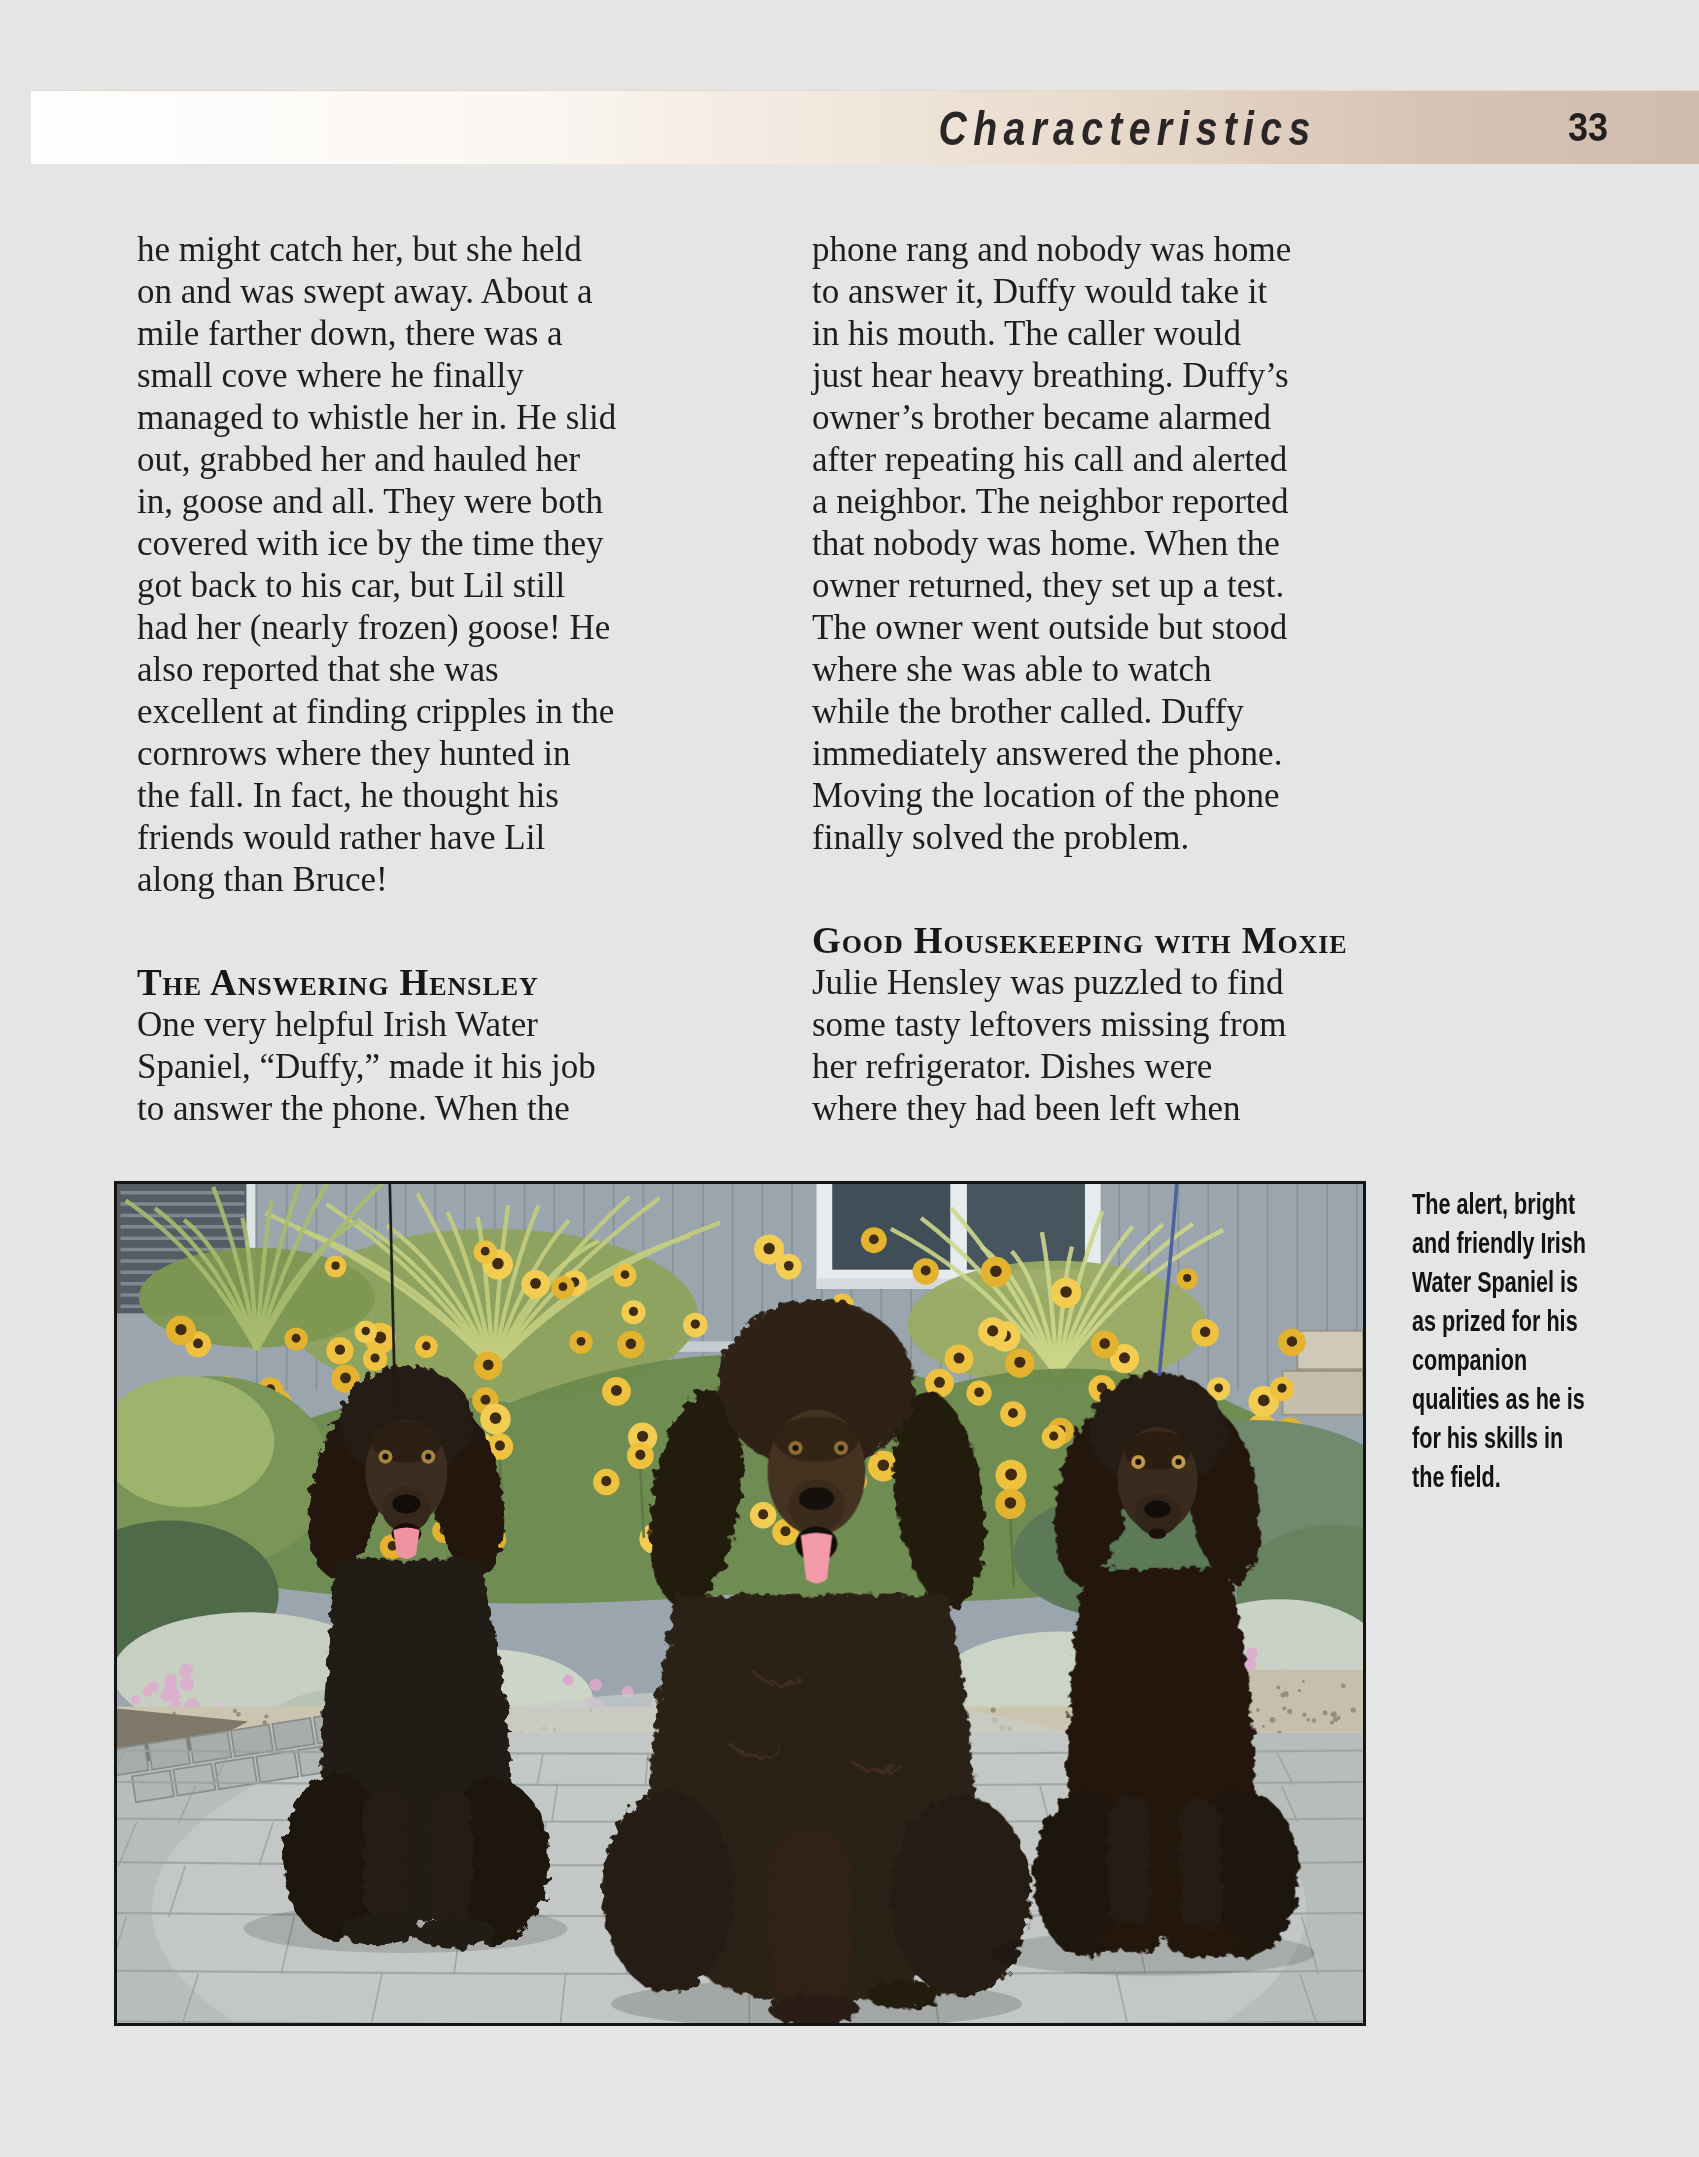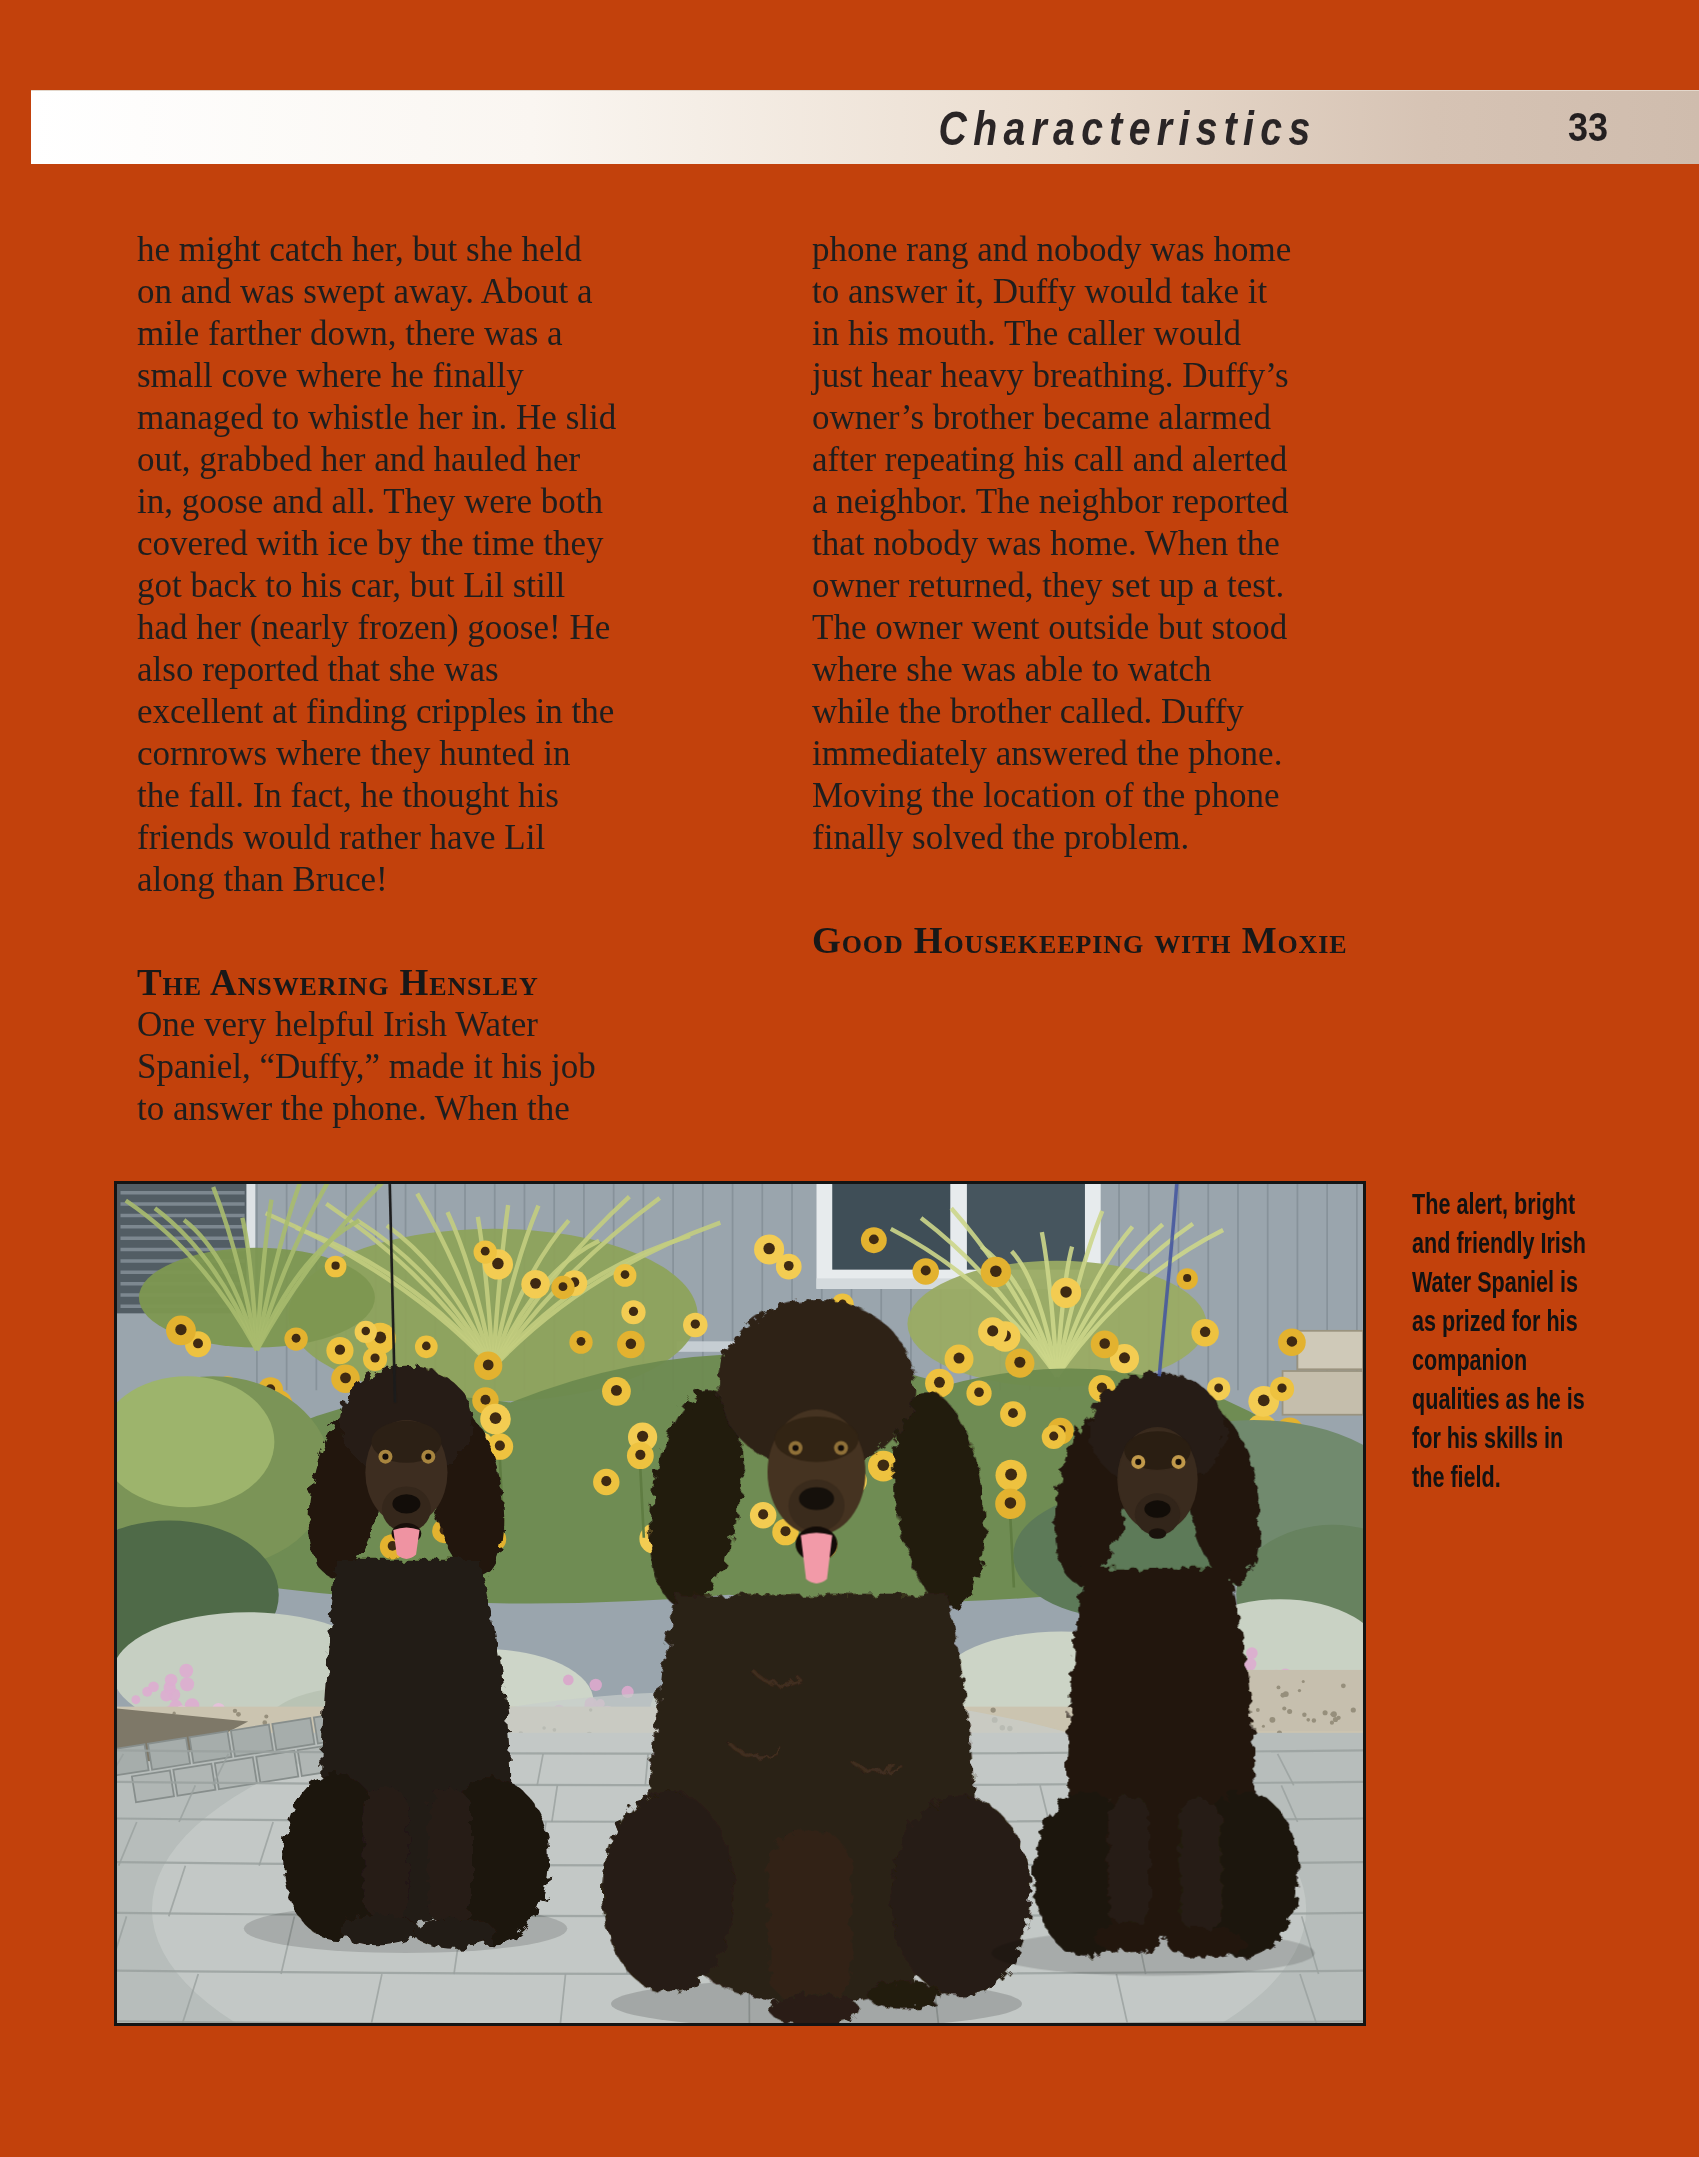--- a/index.html
+++ b/index.html
@@ -1,16 +1,16 @@
 <!DOCTYPE html>
 <html style="font-size:14px"><head>
 <meta charset="utf-8">
 <style>
   html,body{margin:0;padding:0;background:#ffffff;}
-  .page{position:relative;width:1700px;height:2157px;background:#c2410c;overflow:hidden;
+  .page{position:relative;width:1700px;height:2157px;background:#e5e5e5;overflow:hidden;
         font-family:"Liberation Serif",serif;color:#1c1c1c;}
   
   .band{position:absolute;left:31px;right:0;top:90px;height:73px;
         background:linear-gradient(90deg,#ffffff 0%,#faf6f1 30%,#eadcce 62%,#d6c3b4 84%,#cfbcad 100%);
         border-top:0.9px solid #e3d7cb;}
   .running-head{position:absolute;top:0;right:383px;height:73px;display:flex;align-items:center;
         font-family:"Liberation Sans",sans-serif;font-style:italic;font-weight:700;font-size:49px;
         letter-spacing:7.9px;color:#2a2526;transform:scaleX(.80);transform-origin:right center;}
   .page-number{position:absolute;top:0;left:1537px;height:73px;display:flex;align-items:center;
         font-family:"Liberation Sans",sans-serif;font-weight:700;font-size:40px;color:#231f20;
@@ -74,20 +74,24 @@
 a neighbor. The neighbor reported
 that nobody was home. When the
 owner returned, they set up a test.
 The owner went outside but stood
 where she was able to watch
 while the brother called. Duffy
 immediately answered the phone.
 Moving the location of the phone
 finally solved the problem.</p>
     <h3 class="shead">Good Housekeeping with Moxie</h3>
+    <p class="lines">Julie Hensley was puzzled to find
+some tasty leftovers missing from
+her refrigerator. Dishes were
+where they had been left when</p>
   </div>
 
   <figure class="photo">
     <svg id="scene" viewBox="0 0 1425 960" preserveAspectRatio="none">
       <defs>
         <filter id="fur" x="-15%" y="-15%" width="130%" height="130%">
           <feTurbulence type="fractalNoise" baseFrequency="0.09" numOctaves="2" result="n"></feTurbulence>
           <feDisplacementMap in="SourceGraphic" in2="n" scale="16"></feDisplacementMap>
         </filter>
       </defs>

